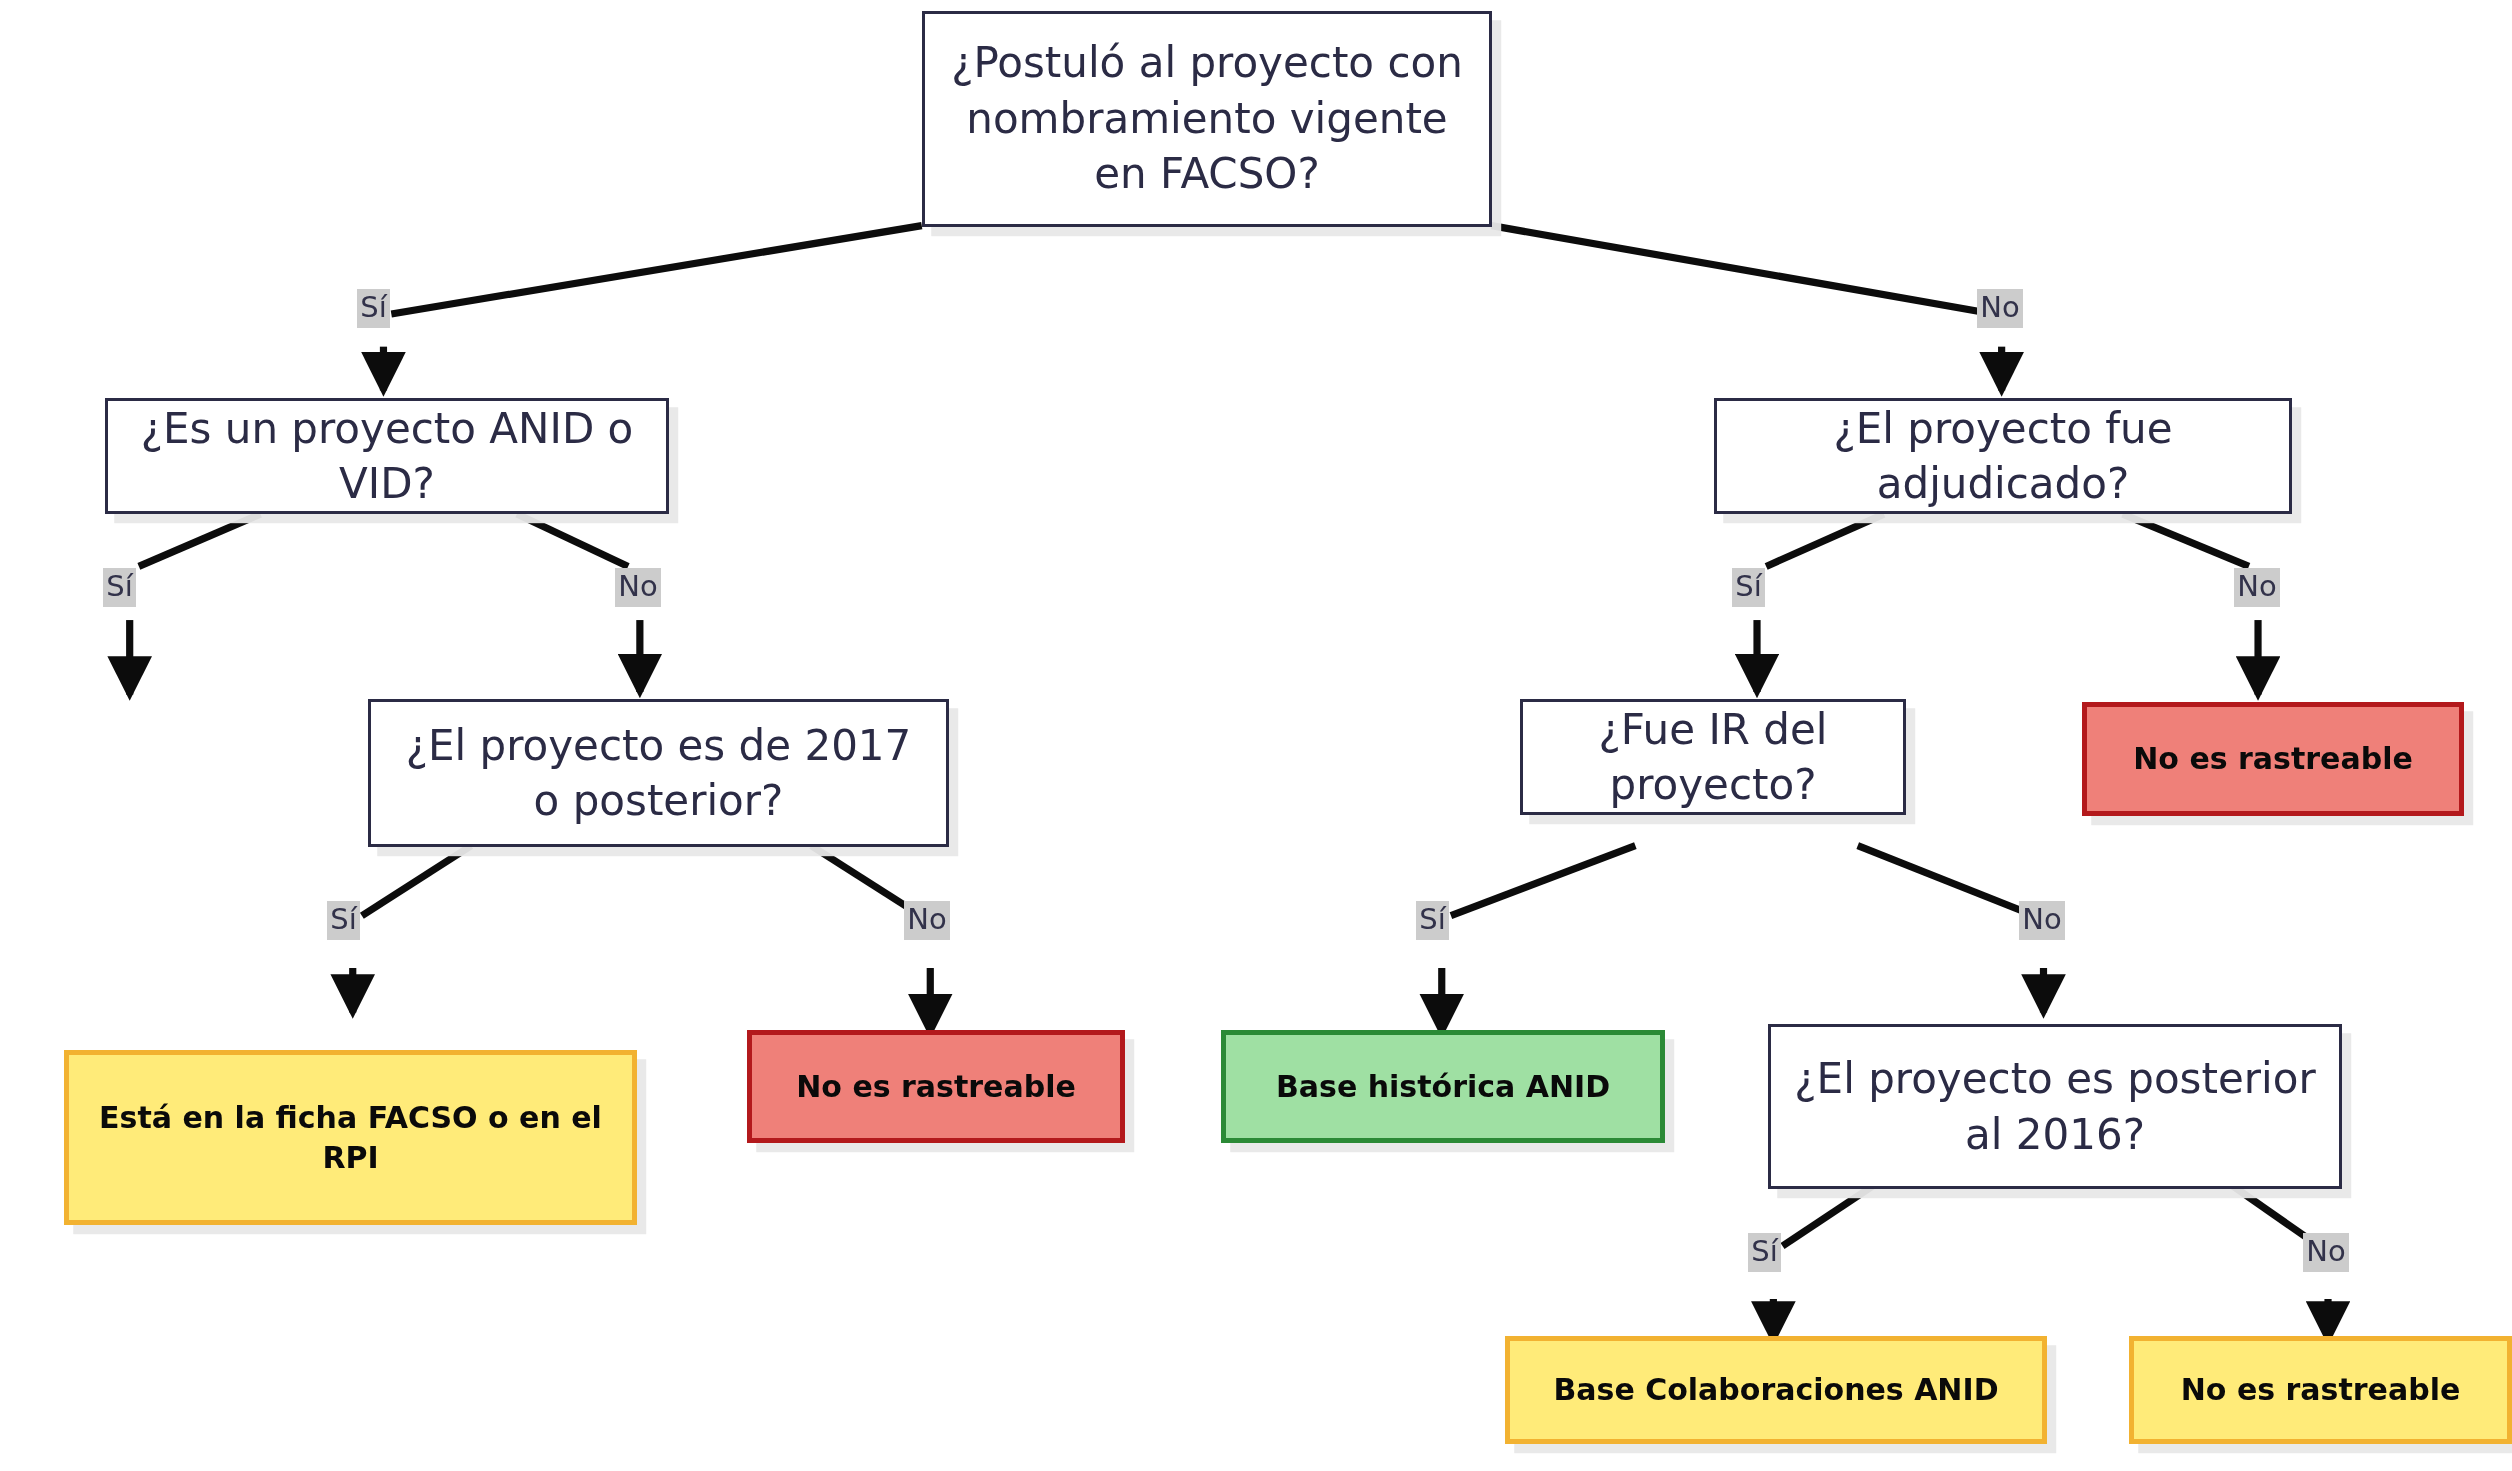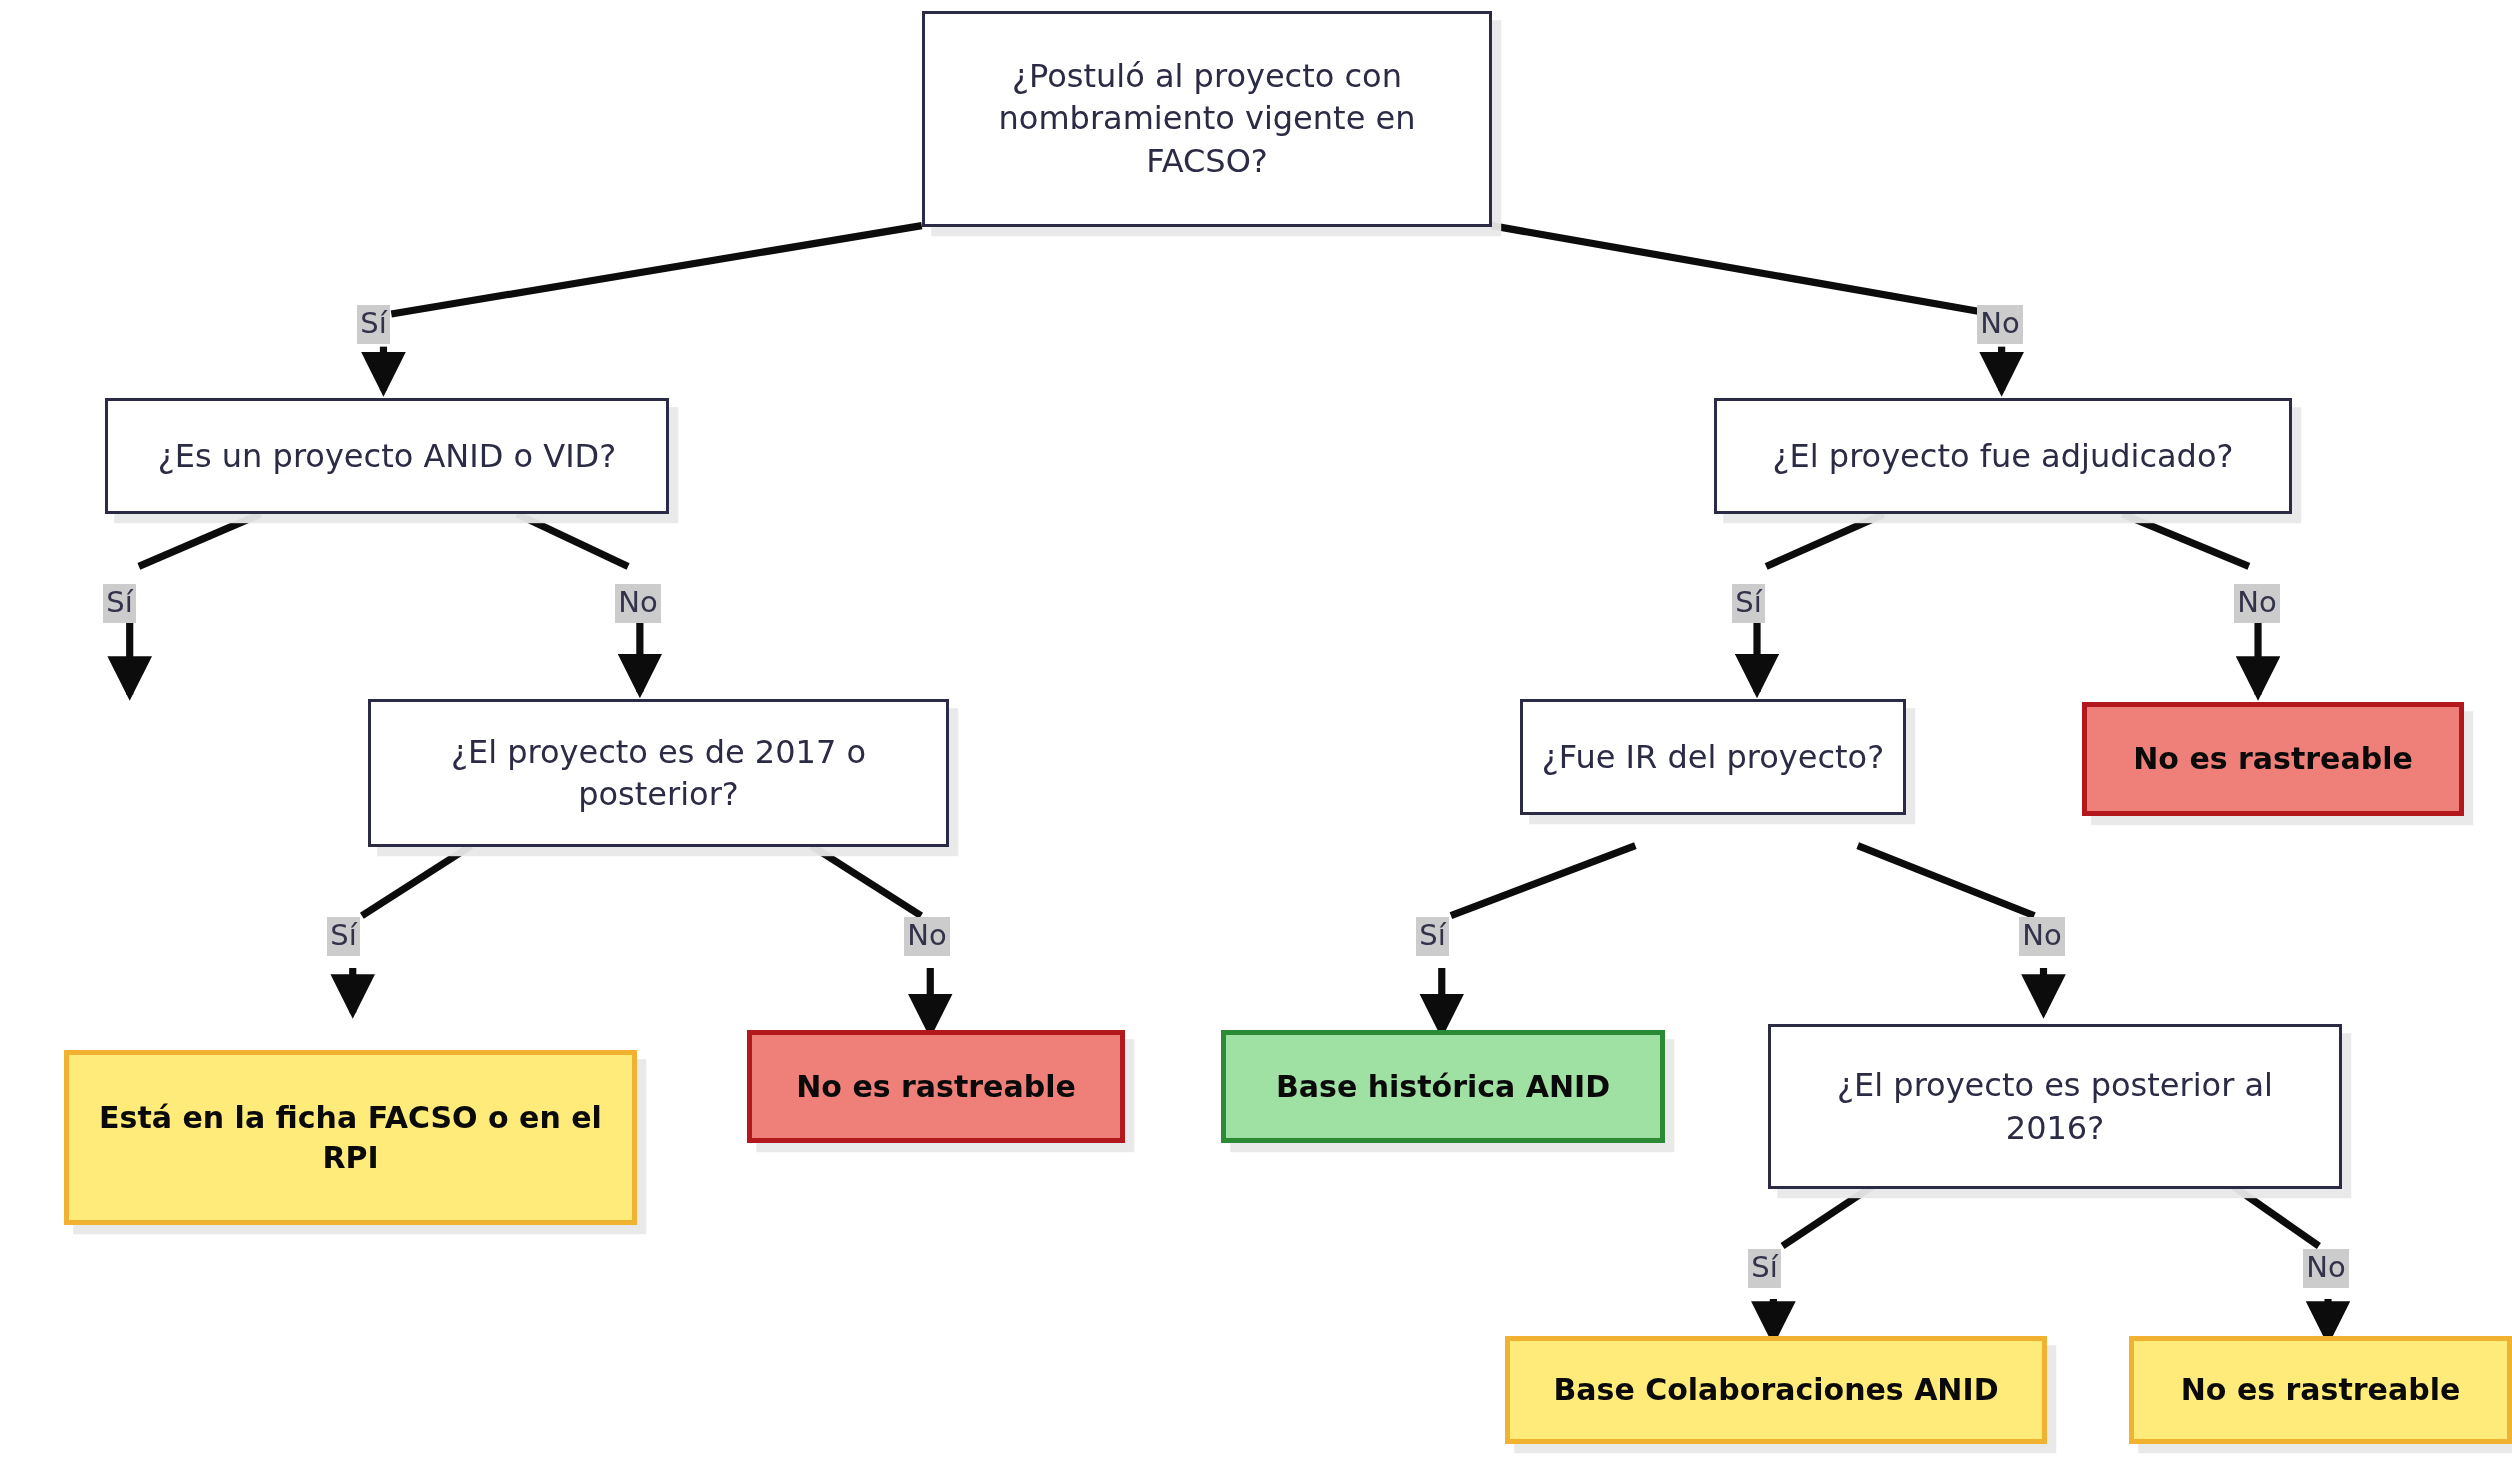--- a/index.html
+++ b/index.html
@@ -36,21 +36,21 @@
     display: block;
     width: 100%;
     padding: 0 17px;
     box-sizing: border-box;
   }
   
   .node.n-decision {
     background: #ffffff;
     border: 3.9px solid #2b2b45;
     color: #2b2b45;
-    font-size: 32px;
+    font-size: 42px;
     font-weight: 400;
   }
   
   .node.n-green {
     background: #9fe0a3;
     border: 5.9px solid #2b8a36;
     color: #0a0a0a;
     font-size: 30px;
     font-weight: 700;
   }
@@ -73,21 +73,20 @@
   .edge-label {
     position: absolute;
     background: #cccccc;
     color: #32324a;
     font-size: 29px;
     line-height: 1.0;
     padding: 3.9px 3.3px 6.5px 3.3px;
     box-sizing: border-box;
     white-space: nowrap;
     font-weight: 400;
-    margin-top: 16px;
   }
 </style>
 </head>
 <body>
 
 <div id="stage">
 
   <svg id="edges-layer" viewBox="0 0 3840 2249" width="2512" height="1471" xmlns="http://www.w3.org/2000/svg">
     <defs>
       <marker id="arrow" viewBox="0 0 10 10" refX="8.6" refY="5" markerWidth="6.2" markerHeight="6.2" orient="auto-start-reverse">

